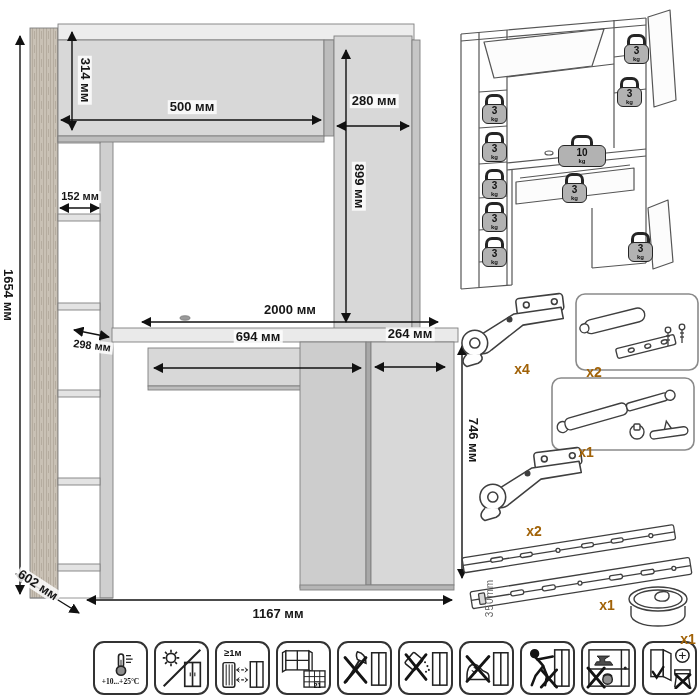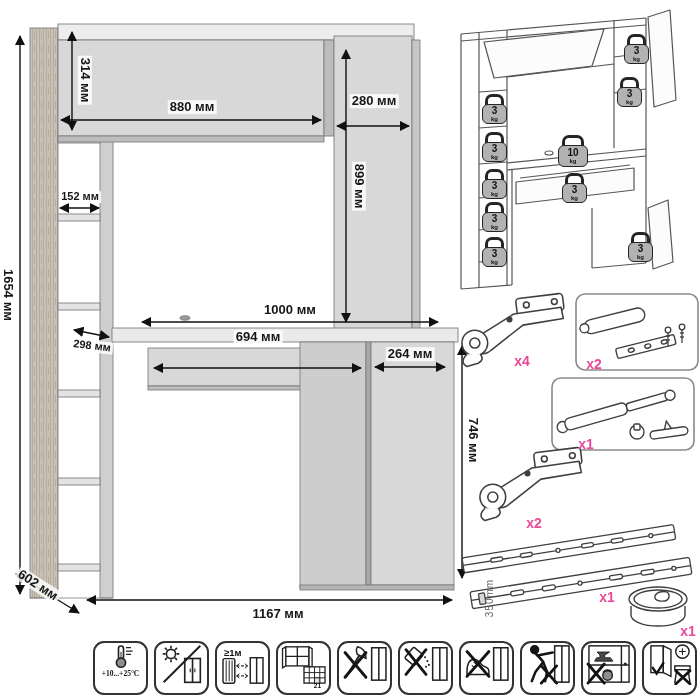--- a/index.html
+++ b/index.html
@@ -7,38 +7,38 @@
     font-family:"Liberation Sans",sans-serif;overflow:hidden;}
   #gfx{position:absolute;left:0;top:0;}
   
   .dim{position:absolute;font-weight:bold;font-size:13px;color:#161616;white-space:nowrap;
     transform:translate(-50%,-50%);background:rgba(255,255,255,.82);padding:0 2px;line-height:1.05;z-index:4;}
   .dim.v{transform:translate(-50%,-50%) rotate(90deg);}
   .dim.small{font-size:11px;}
   .dim.r33{transform:translate(-50%,-50%) rotate(33deg);}
   .dim.r7{transform:translate(-50%,-50%) rotate(7deg);}
   
-  .cnt{position:absolute;font-weight:bold;font-size:14px;color:#ec4899;
-    transform:translate(-50%,-50%);z-index:4;}
+  .cnt{position:absolute;font-weight:bold;font-size:14px;color:#a16207;
+    transform:translate(-50%,-50%);z-index:4;margin-top:8px;}
   .len-label{position:absolute;font-size:10px;color:#666;letter-spacing:1px;
     transform:translate(-50%,-50%) rotate(-90deg);z-index:4;}
   
   .kb{position:absolute;display:flex;flex-direction:column;align-items:center;z-index:3;}
   .kb .handle{width:13px;height:8px;border:3px solid #252525;border-bottom:none;
     border-radius:7px 7px 0 0;background:transparent;}
   .kb .body{margin-top:-1px;width:25px;height:20px;background:#b2b2b2;border:1.6px solid #252525;
     border-radius:6px;display:flex;flex-direction:column;align-items:center;justify-content:center;box-sizing:border-box;}
   .kb .val{font-size:10px;font-weight:bold;color:#111;line-height:1;}
   .kb .unit{font-size:6px;font-weight:bold;color:#111;line-height:1;}
-  .kb.big .body{width:30px;height:22px;}
+  .kb.big .body{width:48px;height:22px;}
   .kb.big .handle{width:16px;}
   
   .tile{position:absolute;top:641px;width:55px;height:54px;border:2.2px solid #323232;
     border-radius:11px;background:#fff;box-sizing:border-box;display:flex;flex-direction:column;
-    align-items:center;justify-content:flex-start;overflow:hidden;z-index:3;}
+    align-items:center;justify-content:center;overflow:hidden;z-index:3;}
   .tile-txt{font-weight:bold;font-size:9.5px;color:#111;line-height:1;margin-top:1px;}
   .tile-txt.tiny{font-size:7.5px;font-family:Liberation Serif, serif;}
   .abs{position:absolute;font-weight:bold;color:#111;line-height:1;}
 </style>
 </head>
 <body>
 
 <div id="canvas">
 
 <svg id="gfx" width="700" height="700" viewBox="0 0 700 700">
@@ -205,28 +205,28 @@
   <g stroke="#3f3f3f" stroke-width="1.4" fill="#fff">
     <path d="M631,606 v9 a27,11 0 0,0 54,0 v-9" fill="#fff"></path>
     <ellipse cx="658" cy="599" rx="29" ry="12"></ellipse>
     <ellipse cx="658" cy="599" rx="24" ry="9"></ellipse>
     <path d="M660,592 q10,-2 9,5 q-1,5 -9,4 q-6,-1 -5,-5 q1,-3 5,-4 z"></path>
   </g>
 </svg>
 
 <div class="dim v" style="left:8px;top:295px">1654 мм</div>
 <div class="dim v" style="left:85px;top:80px">314 мм</div>
-<div class="dim" style="left:192px;top:107px">880 мм</div>
+<div class="dim" style="left:192px;top:107px">500 мм</div>
 <div class="dim" style="left:374px;top:101px">280 мм</div>
 <div class="dim v" style="left:359px;top:186px">899 мм</div>
 <div class="dim small" style="left:80px;top:197px">152 мм</div>
 <div class="dim small r7" style="left:92px;top:346px">298 мм</div>
-<div class="dim" style="left:290px;top:310px">1000 мм</div>
+<div class="dim" style="left:290px;top:310px">2000 мм</div>
 <div class="dim" style="left:258px;top:337px">694 мм</div>
-<div class="dim" style="left:410px;top:354px">264 мм</div>
+<div class="dim" style="left:410px;top:334px">264 мм</div>
 <div class="dim v" style="left:473px;top:440px">746 мм</div>
 <div class="dim r33" style="left:38px;top:585px">602 мм</div>
 <div class="dim" style="left:278px;top:614px">1167 мм</div>
 
 <div class="cnt" style="left:522px;top:361px">x4</div>
 <div class="cnt" style="left:594px;top:364px">x2</div>
 <div class="cnt" style="left:586px;top:444px">x1</div>
 <div class="cnt" style="left:534px;top:523px">x2</div>
 <div class="cnt" style="left:607px;top:597px">x1</div>
 <div class="cnt" style="left:688px;top:631px">x1</div>

